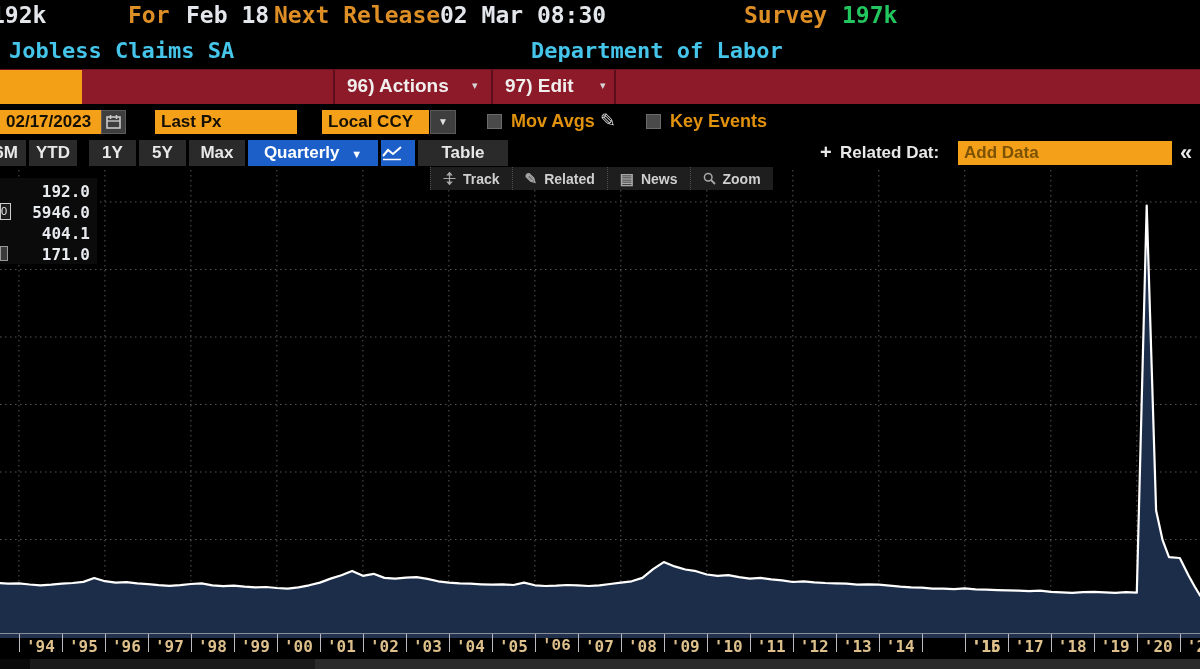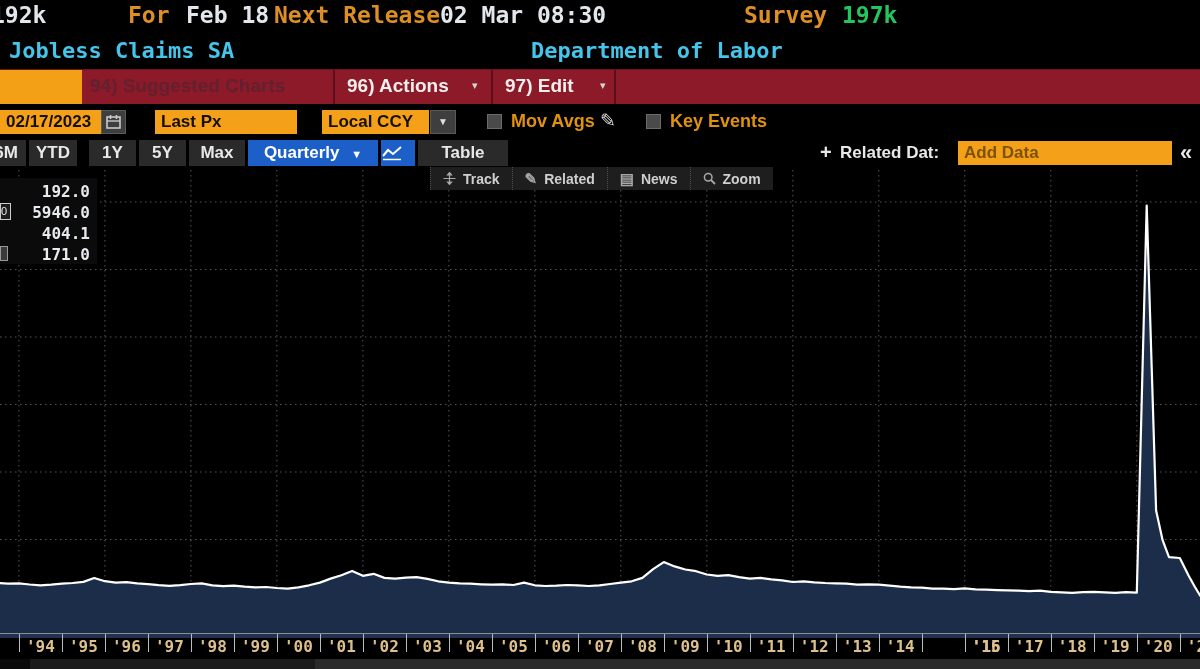--- a/index.html
+++ b/index.html
@@ -85,21 +85,20 @@
     <span class="abs grey-t" style="left:842px;top:0;">197k</span>
   </div>
 
   <div class="abs mono hdr-row2" style="left:0;top:38px;">
     <span class="abs cyan-t" style="left:531px;top:0;">Department of Labor</span>
     <span class="abs cyan-t" style="left:9px;top:0;">Jobless Claims SA</span>
   </div>
 
   <div class="abs redbar">
     <div class="orange-block"></div>
-    <span class="abs dim" style="left:90px;top:5px;">94) Suggested Charts</span>
     <div class="red-div" style="left:333px;"></div>
     <span class="abs lit" style="left:347px;top:5px;">96) Actions</span>
     <span class="abs caret" style="left:463px;top:9px;">▾</span>
     <div class="red-div" style="left:491px;"></div>
     <span class="abs lit" style="left:505px;top:5px;">97) Edit</span>
     <span class="abs caret" style="left:591px;top:9px;">▾</span>
     <div class="red-div" style="left:614px;"></div>
   </div>
 
   <div class="abs ctl-row">
@@ -229,21 +228,21 @@
       <div class="xlab" style="left: 319.4px;">'01</div>
       <div class="xtick" style="left: 362.9px;"></div>
       <div class="xlab" style="left: 362.4px;">'02</div>
       <div class="xtick" style="left: 405.9px;"></div>
       <div class="xlab" style="left: 405.4px;">'03</div>
       <div class="xtick" style="left: 448.9px;"></div>
       <div class="xlab" style="left: 448.4px;">'04</div>
       <div class="xtick" style="left: 491.9px;"></div>
       <div class="xlab" style="left: 491.4px;">'05</div>
       <div class="xtick" style="left: 534.9px;"></div>
-      <div class="xlab" style="left: 534.4px;">'06</div>
+      <div class="xlab" style="left: 534.4px; font-family: Liberation Mono, monospace;">'06</div>
       <div class="xtick" style="left: 577.9px;"></div>
       <div class="xlab" style="left: 577.4px;">'07</div>
       <div class="xtick" style="left: 620.9px;"></div>
       <div class="xlab" style="left: 620.4px;">'08</div>
       <div class="xtick" style="left: 663.8px;"></div>
       <div class="xlab" style="left: 663.3px;">'09</div>
       <div class="xtick" style="left: 706.8px;"></div>
       <div class="xlab" style="left: 706.3px;">'10</div>
       <div class="xtick" style="left: 749.8px;"></div>
       <div class="xlab" style="left: 749.3px;">'11</div>

